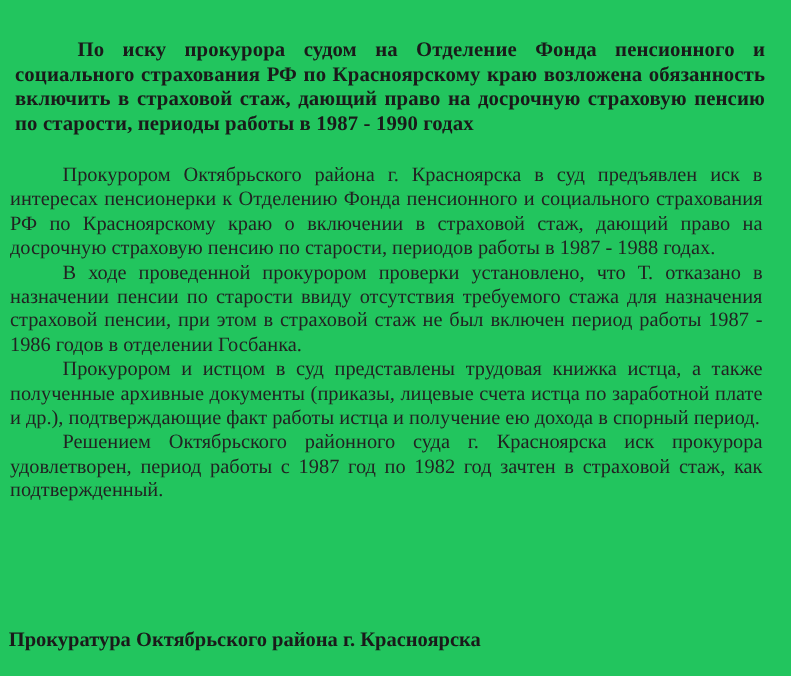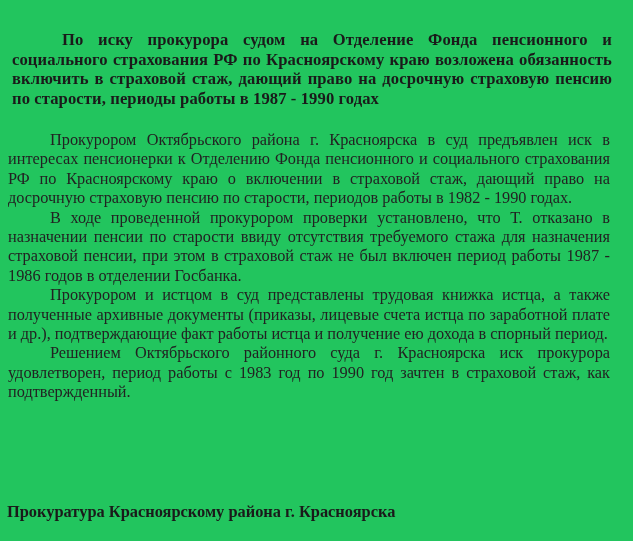--- a/index.html
+++ b/index.html
@@ -62,20 +62,20 @@
       color: #1a1a1a;
     }
   </style>
 </head>
 <body>
 
 <div class="page">
   <p class="title">По иску прокурора судом на Отделение Фонда пенсионного и социального страхования РФ по Красноярскому краю возложена обязанность включить в страховой стаж, дающий право на досрочную страховую пенсию по старости, периоды работы в 1987 - 1990 годах</p>
 
   <div class="body">
-    <p>Прокурором Октябрьского района г. Красноярска в суд предъявлен иск в интересах пенсионерки к Отделению Фонда пенсионного и социального страхования РФ по Красноярскому краю о включении в страховой стаж, дающий право на досрочную страховую пенсию по старости, периодов работы в 1982 - 1990 годах.</p>
+    <p>Прокурором Октябрьского района г. Красноярска в суд предъявлен иск в интересах пенсионерки к Отделению Фонда пенсионного и социального страхования РФ по Красноярскому краю о включении в страховой стаж, дающий право на досрочную страховую пенсию по старости, периодов работы в 1987 - 1988 годах.</p>
     <p>В ходе проведенной прокурором проверки установлено, что Т. отказано в назначении пенсии по старости ввиду отсутствия требуемого стажа для назначения страховой пенсии, при этом в страховой стаж не был включен период работы 1987 - 1986 годов в отделении Госбанка.</p>
     <p>Прокурором и истцом в суд представлены трудовая книжка истца, а также полученные архивные документы (приказы, лицевые счета истца по заработной плате и др.), подтверждающие факт работы истца и получение ею дохода в спорный период.</p>
-    <p>Решением Октябрьского районного суда г. Красноярска иск прокурора удовлетворен, период работы с 1983 год по 1990 год зачтен в страховой стаж, как подтвержденный.</p>
+    <p>Решением Октябрьского районного суда г. Красноярска иск прокурора удовлетворен, период работы с 1987 год по 1982 год зачтен в страховой стаж, как подтвержденный.</p>
   </div>
 
-  <p class="signature">Прокуратура Красноярскому района г. Красноярска</p>
+  <p class="signature">Прокуратура Октябрьского района г. Красноярска</p>
 </div>
 
 </body></html>

